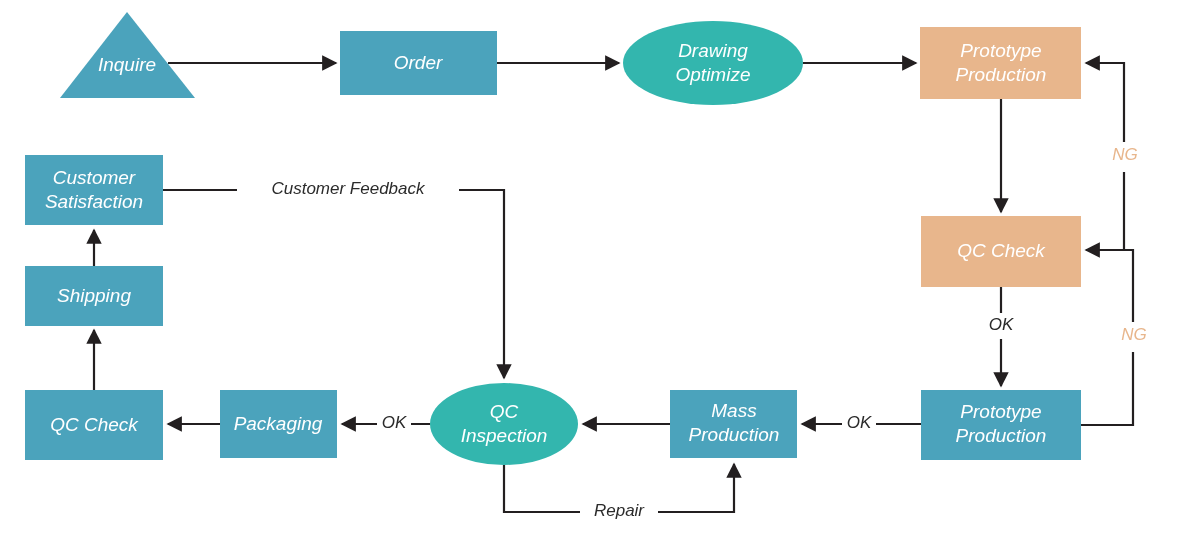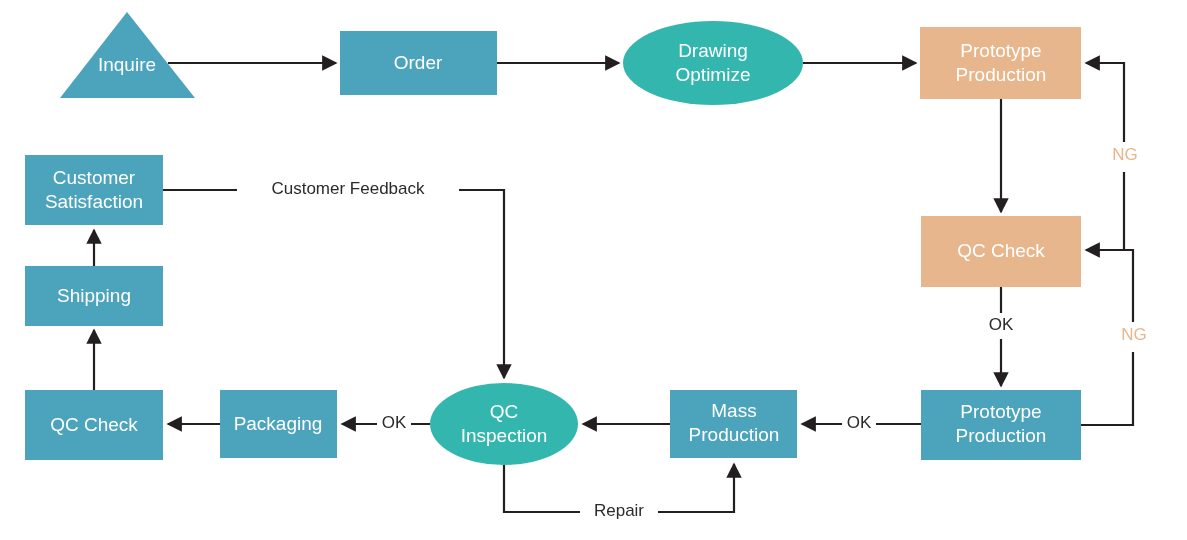--- a/index.html
+++ b/index.html
@@ -10,20 +10,21 @@
   }
   body {
     font-family: "Liberation Sans", sans-serif;
   }
   #flow-root {
     position: relative;
     width: 1187px;
     height: 540px;
     background: #ffffff;
     overflow: hidden;
+    font-style: italic;
   }
   #flow-svg {
     position: absolute;
     left: 0;
     top: 0;
     width: 1187px;
     height: 540px;
     display: block;
   }
   .node-label {

